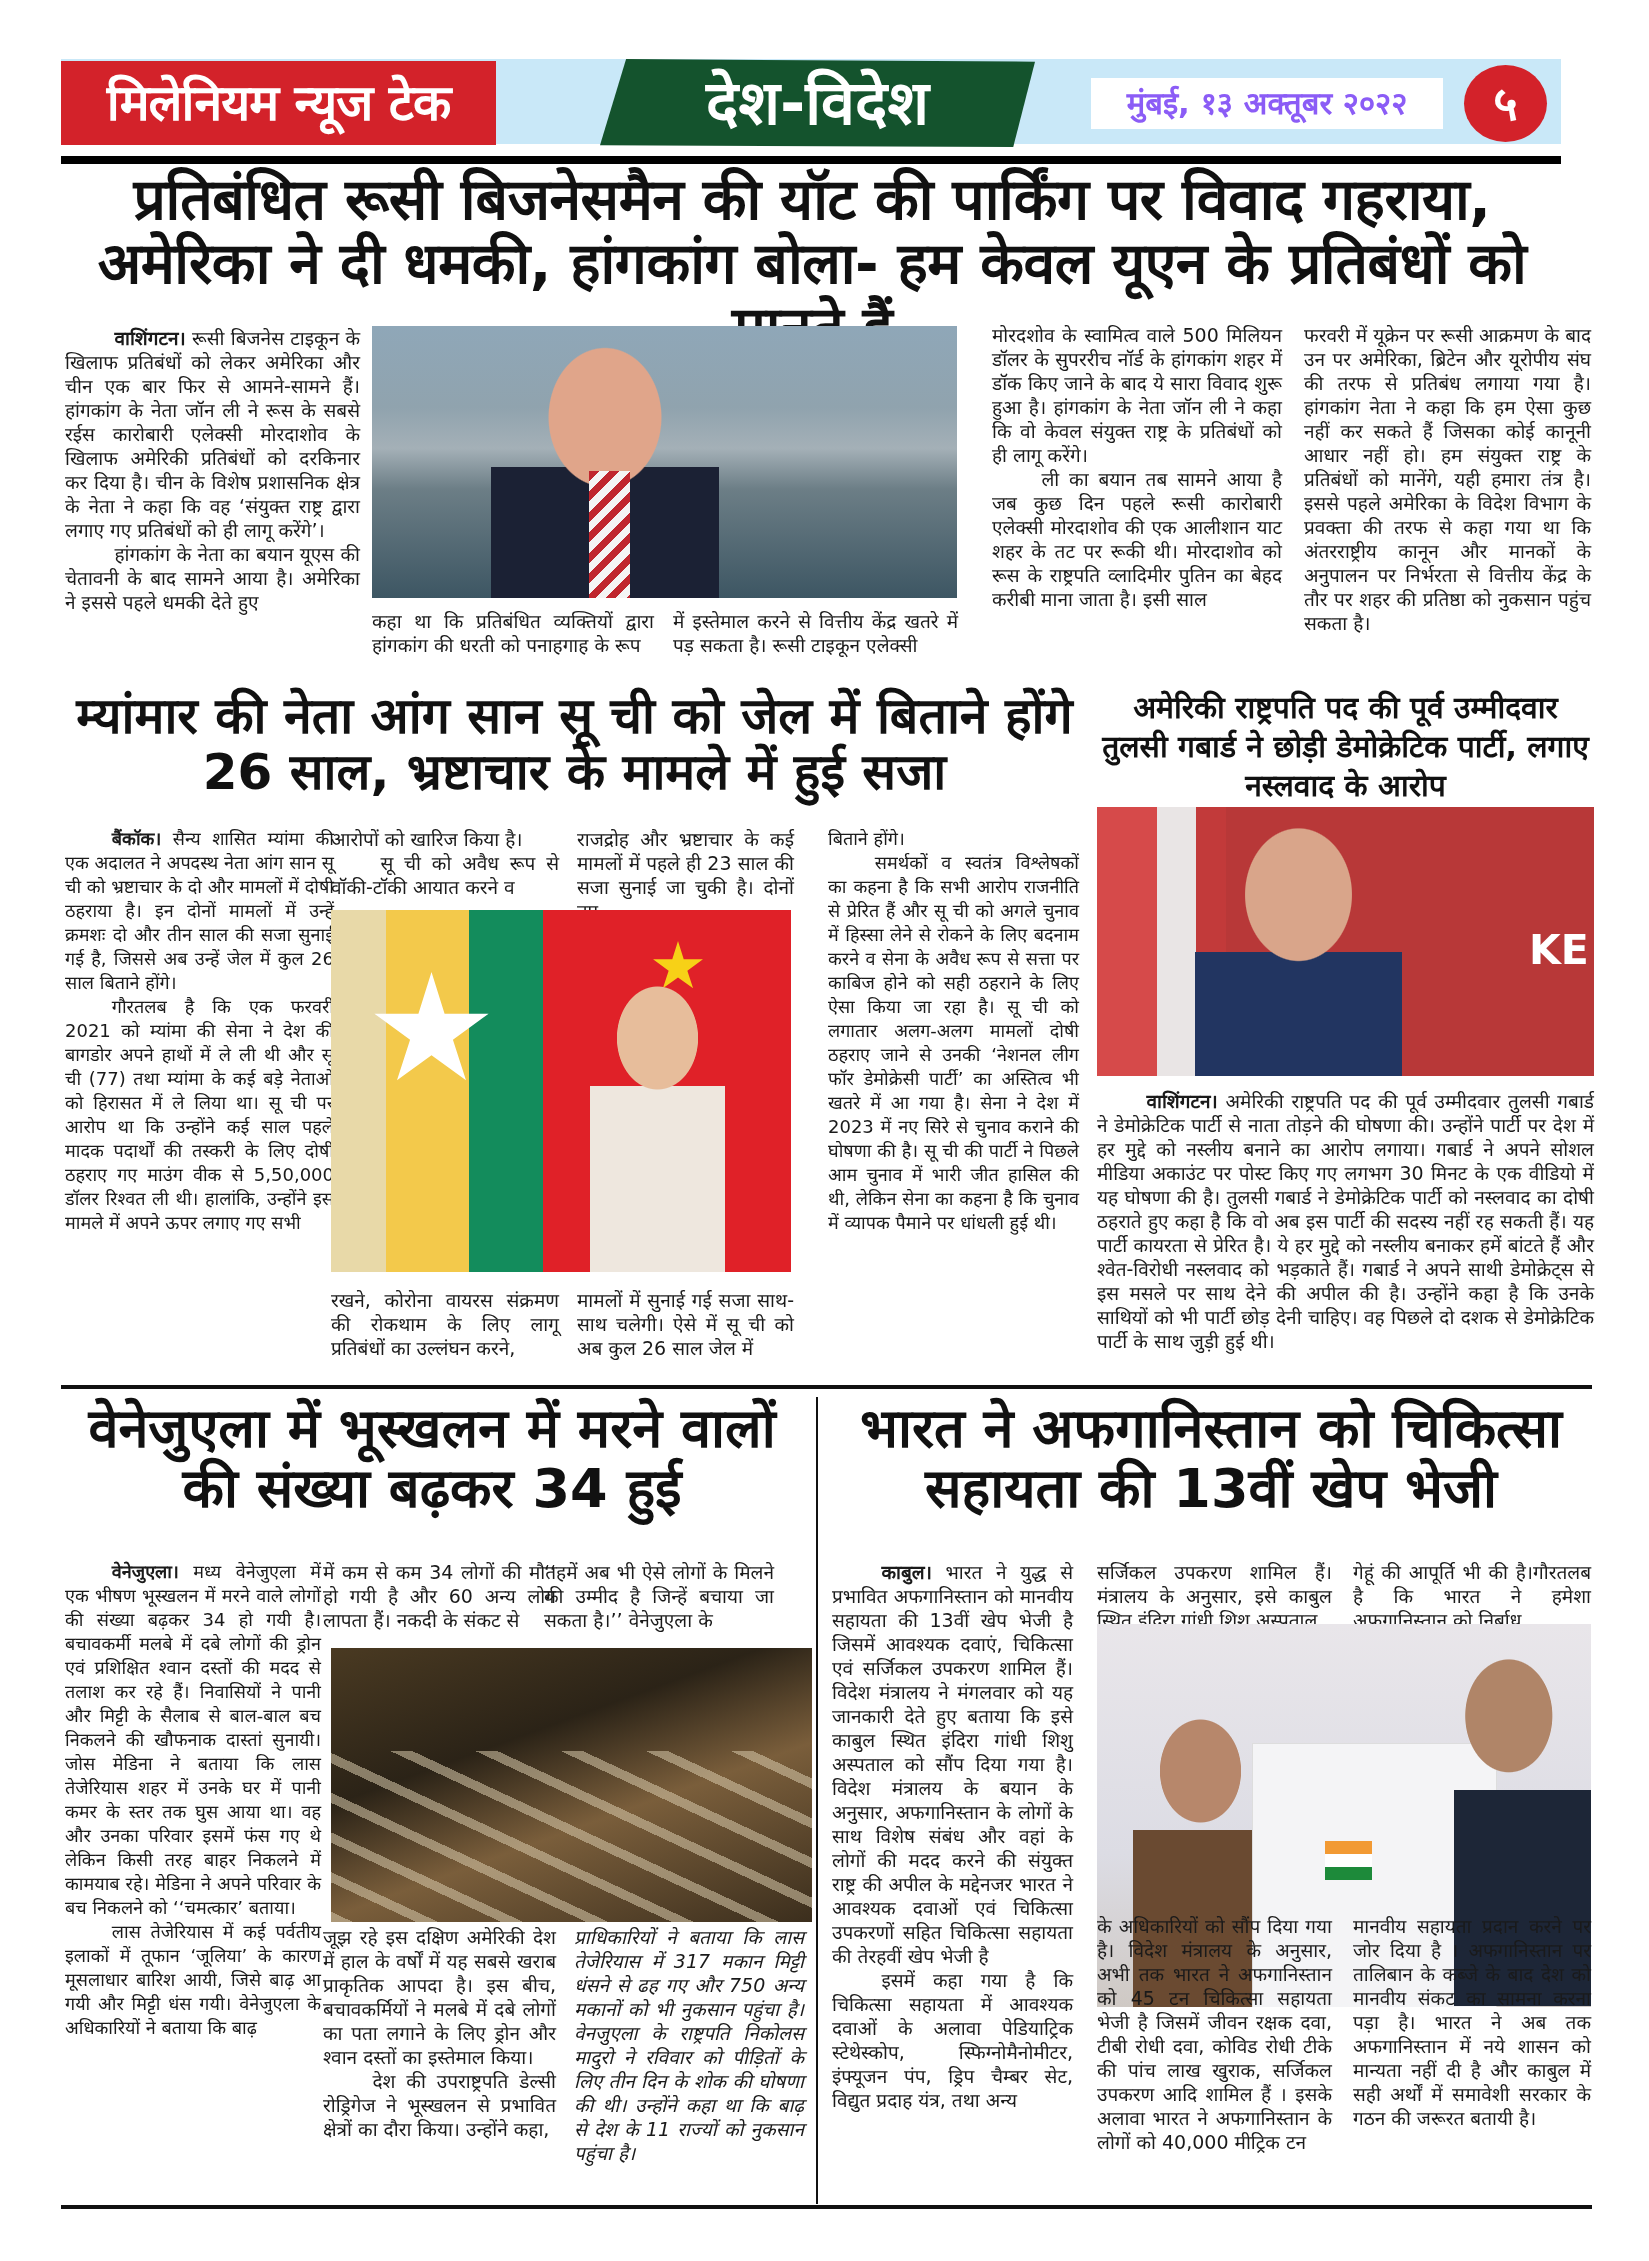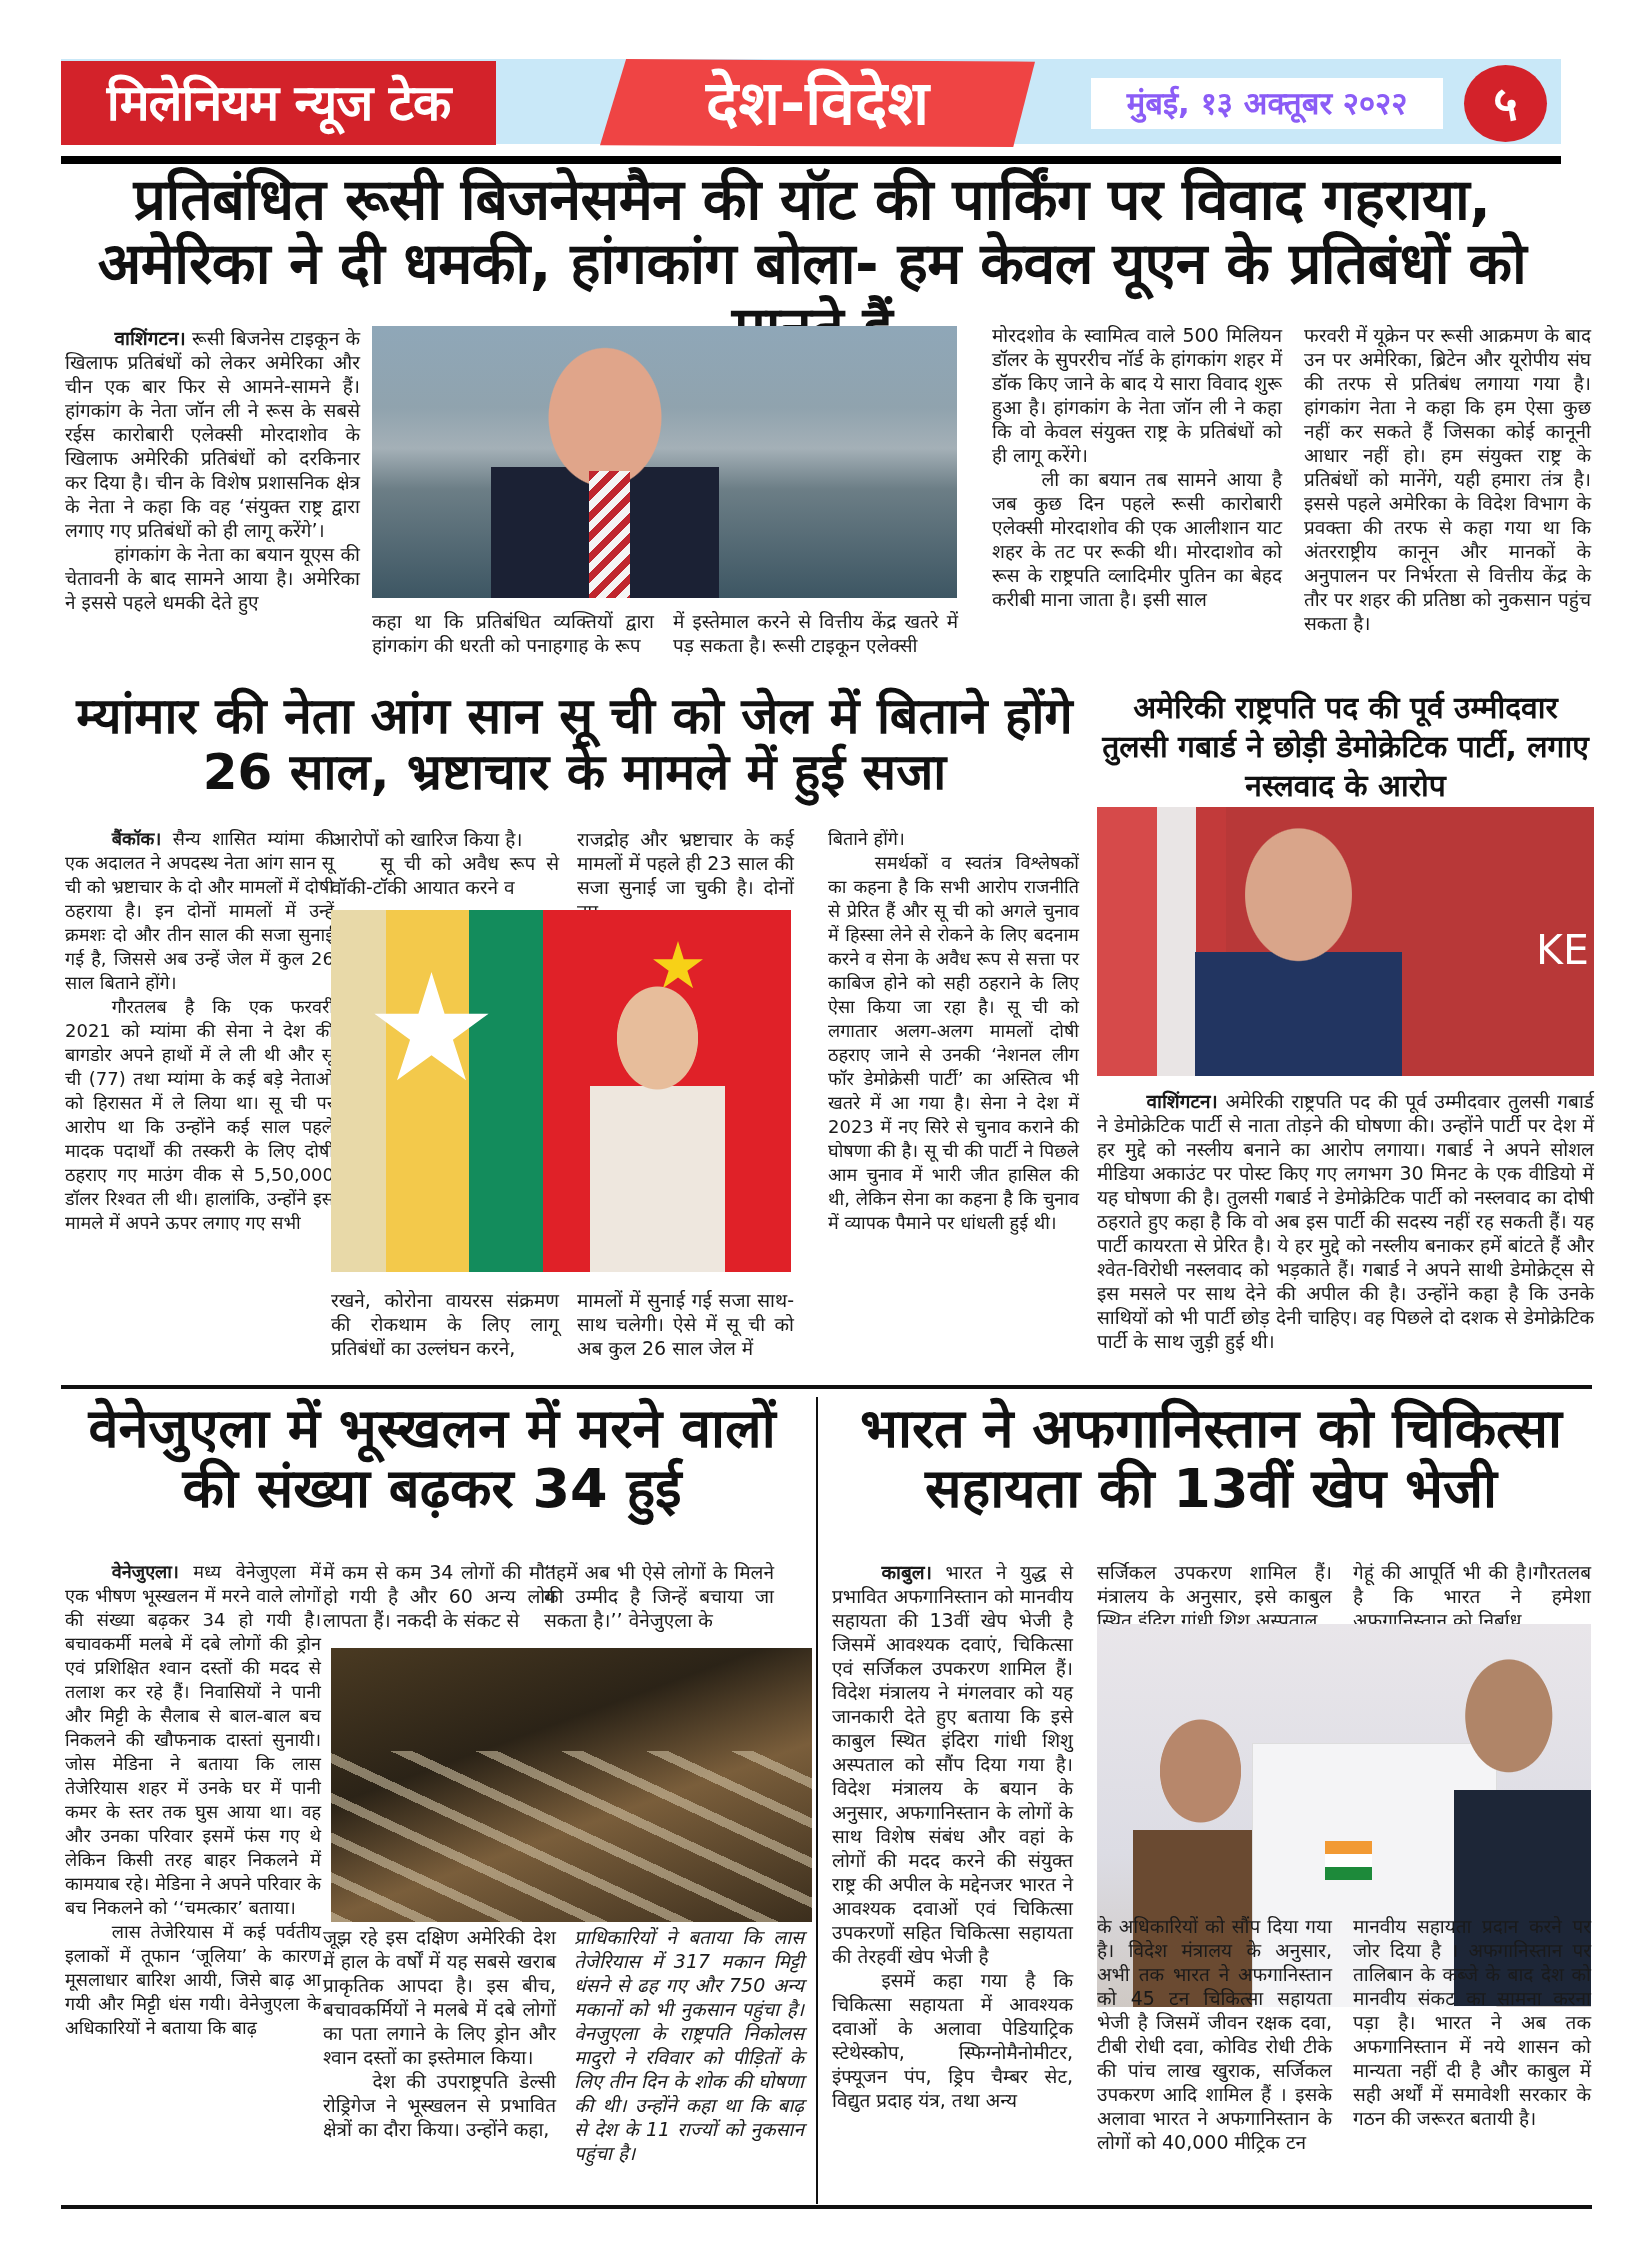--- a/index.html
+++ b/index.html
@@ -1,21 +1,21 @@
 <!DOCTYPE html>
 <html style="font-size:8.3px"><head>
 <meta charset="utf-8">
 <style>
   html,body{margin:0;padding:0;background:#fff;}
   body{width:1650px;height:2261px;position:relative;overflow:hidden;font-family:"DejaVu Sans",sans-serif;color:#111;}
   .abs{position:absolute;}
   
   #mast{left:61px;top:59px;width:1500px;height:85px;background:#c9e8f8;}
   #brand{left:61px;top:61px;width:435px;height:84px;background:#d3222a;color:#fff;font-weight:bold;font-size:50px;line-height:84px;text-align:center;letter-spacing:-1px;}
-  #section{left:600px;top:59px;width:435px;height:88px;background:#ef4444;color:#fff;font-weight:bold;font-size:61px;line-height:88px;text-align:center;clip-path:polygon(6% 0,100% 3%,95% 100%,0 98%);}
+  #section{left:600px;top:59px;width:435px;height:88px;background:#14532d;color:#fff;font-weight:bold;font-size:61px;line-height:88px;text-align:center;clip-path:polygon(6% 0,100% 3%,95% 100%,0 98%);}
   #dateBox{left:1091px;top:78px;width:352px;height:51px;background:#fff;font-weight:bold;font-size:31px;line-height:51px;text-align:center;color:#8b5cf6;}
   #pageNo{left:1464px;top:65px;width:83px;height:77px;border-radius:50%;background:#d3222a;color:#fff;font-weight:bold;font-size:47px;line-height:77px;text-align:center;}
   #topRule{left:61px;top:156px;width:1500px;height:8.3px;background:#000;}
   .head{font-weight:bold;text-align:center;color:#111;line-height:1.12;}
   #h1{left:67px;top:168px;width:1490px;font-size:57px;letter-spacing:-0.5px;}
   .body{font-size:19px;line-height:24px;text-align:justify;color:#1a1a1a;}
   .body p{margin:0;text-indent:2.6em;}
   .body p.noind{text-indent:0;}
   .dateline{font-weight:bold;}
   .img{overflow:hidden;}
@@ -25,21 +25,21 @@
   
   #imgBiden{left:372px;top:326px;width:585px;height:272px;background:linear-gradient(180deg,#8fa7b8 0%,#90a3ae 30%,#a4b0b7 45%,#6c7e86 60%,#3d5663 100%);}
   #imgBiden .person{position:absolute;left:119px;top:21px;width:228px;height:251px;background:radial-gradient(ellipse 57px 70px at 50% 28%,#e0a58a 0 98%,transparent 100%),linear-gradient(180deg,transparent 48%,#1b2134 48%);}
   #imgBiden .tie{position:absolute;left:217px;top:145px;width:41px;height:127px;background:repeating-linear-gradient(135deg,#c0262e 0 7.2px,#f4f4f4 7.2px 14.5px);}
   #imgSuu{left:331px;top:910px;width:460px;height:362px;background:linear-gradient(90deg,#e8d9a8 0 12%,#f3c94b 12% 30%,#138c5c 30% 46%,#e02128 46% 100%);}
   #imgSuu .star{position:absolute;left:41px;top:62px;width:119px;height:119px;background:#fff;clip-path:polygon(50% 0,61% 35%,98% 35%,68% 57%,79% 91%,50% 70%,21% 91%,32% 57%,2% 35%,39% 35%);}
   #imgSuu .person{position:absolute;left:259px;top:62px;width:135px;height:300px;background:radial-gradient(ellipse 41px 52px at 50% 22%,#e7bd9b 0 98%,transparent 100%),linear-gradient(180deg,transparent 38%,#eee7de 38%);}
   #imgSuu .cstar{position:absolute;left:321px;top:31px;width:52px;height:52px;background:#f7d117;clip-path:polygon(50% 0,61% 35%,98% 35%,68% 57%,79% 91%,50% 70%,21% 91%,32% 57%,2% 35%,39% 35%);}
   #imgGabbard{left:1097px;top:807px;width:497px;height:269px;background:linear-gradient(90deg,#d64a4a 0 12%,#e9e5e5 12% 20%,#c23a3a 20% 26%,#b83838 26% 100%);}
   #imgGabbard .person{position:absolute;left:98px;top:10.3px;width:207px;height:259px;background:radial-gradient(ellipse 54px 67px at 50% 30%,#d9a58a 0 98%,transparent 100%),linear-gradient(180deg,transparent 52%,#223561 52%);}
-  #imgGabbard .ke{position:absolute;right:5.2px;top:119px;color:#fff;font-weight:normal;font-size:41px;}
+  #imgGabbard .ke{position:absolute;right:5.2px;top:119px;color:#fff;font-weight:bold;font-size:41px;}
   #imgLand{left:331px;top:1648px;width:481px;height:274px;background:linear-gradient(160deg,#4a3a22 0%,#2b2317 35%,#7a5e3b 60%,#3b2e1d 100%);}
   #imgLand .beams{position:absolute;left:0;top:103px;width:481px;height:171px;background:repeating-linear-gradient(25deg,rgba(214,200,170,.55) 0 9.3px,transparent 9.3px 36px);}
   #imgAfg{left:1097px;top:1624px;width:494px;height:383px;background:linear-gradient(180deg,#e9e6ea 0%,#dcdce4 60%,#cfc9c4 100%);}
   #imgAfg .man1{position:absolute;left:36px;top:88px;width:135px;height:295px;background:radial-gradient(ellipse 41px 52px at 50% 20%,#b7876b 0 98%,transparent 100%),linear-gradient(180deg,transparent 40%,#6a4a31 40%);}
   #imgAfg .man2{position:absolute;left:357px;top:10.3px;width:137px;height:372px;background:radial-gradient(ellipse 44px 57px at 40% 22%,#b08568 0 98%,transparent 100%),linear-gradient(180deg,transparent 42%,#1d2637 42%);}
   #imgAfg .box{position:absolute;left:155px;top:119px;width:243px;height:264px;background:#f4f4f6;border:1.6px solid #ddd;}
   #imgAfg .flag{position:absolute;left:228px;top:217px;width:47px;height:39px;background:linear-gradient(180deg,#f29a34 0 33%,#fff 33% 66%,#1d8a3a 66%);}
 </style>
 </head>
 <body>

